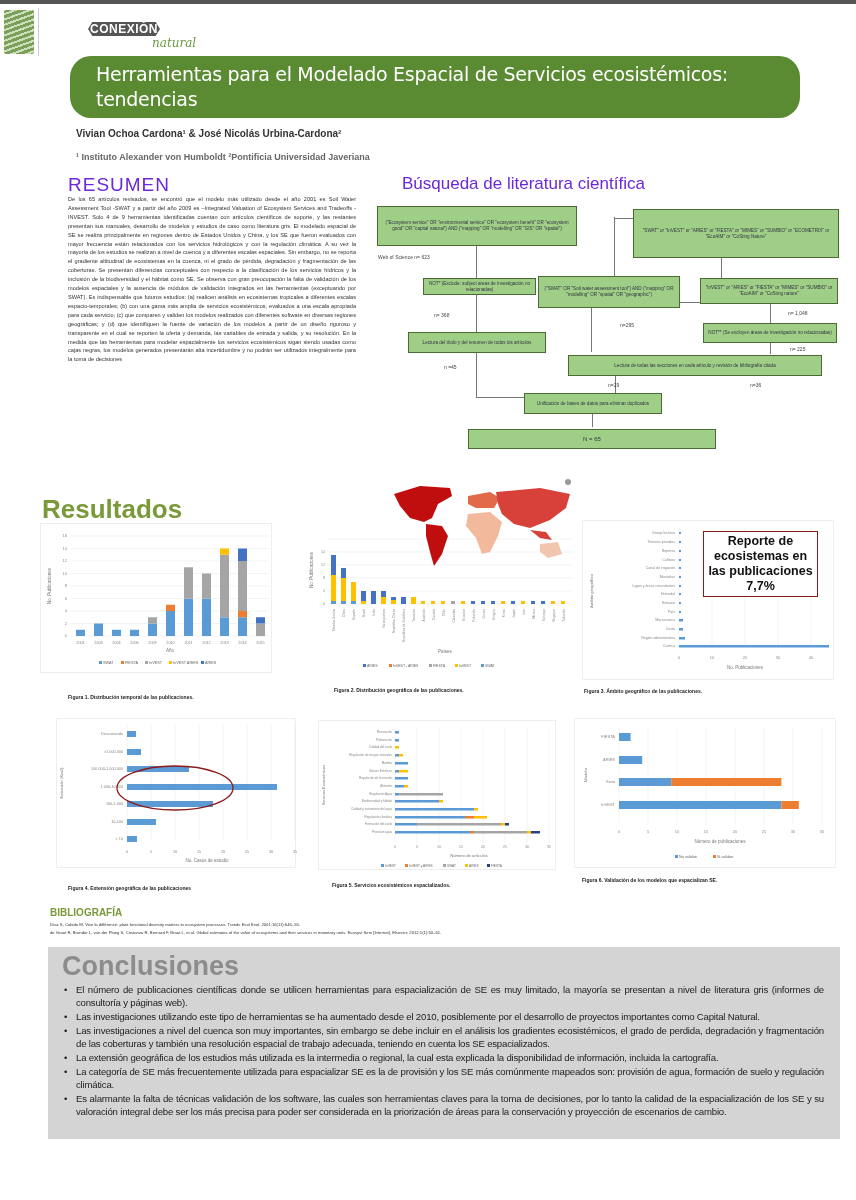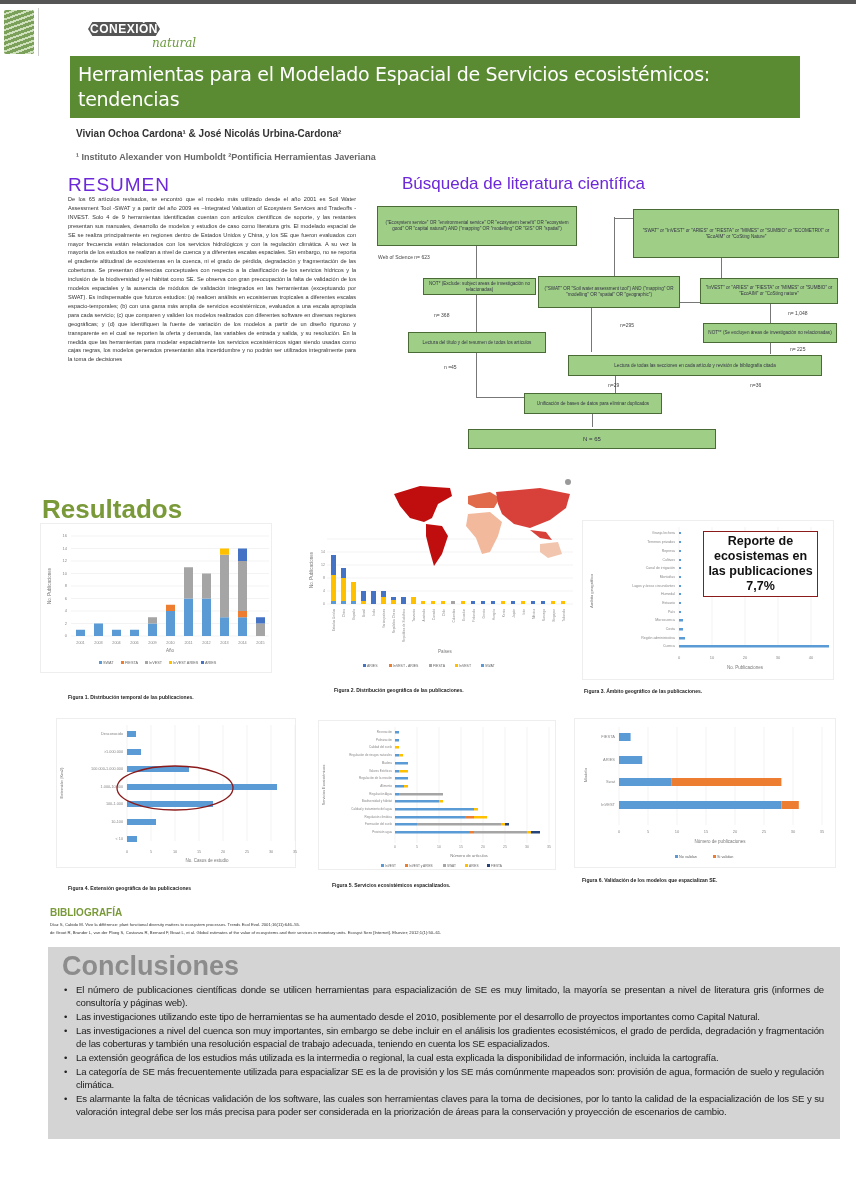--- a/index.html
+++ b/index.html
@@ -2,21 +2,21 @@
 <html><head>
 <meta charset="utf-8">
 <style>
   * { box-sizing: border-box; margin: 0; padding: 0; }
   body { width: 856px; height: 1200px; background: #fff; font-family: "Liberation Sans", sans-serif; color: #222; position: relative; overflow: hidden; }
   .topbar { position: absolute; left: 0; top: 0; width: 856px; height: 4px; background: #555; }
   .logo-left { position: absolute; left: 4px; top: 10px; width: 30px; height: 44px; background: repeating-linear-gradient(160deg, #7aa05a 0 3px, #cfe0bd 3px 5px); border-radius: 2px; }
   .logo-divider { position: absolute; left: 38px; top: 8px; width: 1px; height: 48px; background: #ccc; }
   .conexion { position: absolute; left: 88px; top: 22px; width: 72px; height: 14px; background: #555; color: #fff; font-size: 12px; font-weight: bold; text-align: center; line-height: 14px; letter-spacing: 0.5px; clip-path: polygon(6% 0,94% 0,100% 50%,94% 100%,6% 100%,0 50%); }
   .conexion-sub { position: absolute; left: 104px; top: 36px; width: 40px; font-size: 12px; color: #6c9a3f; font-style: italic; text-align: center; font-family: "DejaVu Serif", serif; margin-left: 48px; }
-  .title-box { position: absolute; left: 70px; top: 56px; width: 730px; height: 62px; background: #5a8a32; padding: 6px 8px; }
+  .title-box { position: absolute; left: 70px; top: 56px; width: 730px; height: 62px; background: #5a8a32; padding: 6px 26px; border-radius: 21px; }
   .title-box div { color: #fff; font-size: 19px; line-height: 25px; font-family: "DejaVu Sans", sans-serif; font-weight: normal; letter-spacing: -0.3px; }
   .authors { position: absolute; left: 76px; top: 128px; font-size: 10px; font-weight: bold; color: #333; }
   .affil { position: absolute; left: 76px; top: 152px; font-size: 9px; font-weight: bold; color: #666; }
   .sec-title { position: absolute; font-weight: normal; color: #6d28d9; }
   .resumen-title { left: 68px; top: 174px; font-size: 19px; letter-spacing: 1px; }
   .resumen-text { position: absolute; left: 68px; top: 195px; width: 288px; font-size: 5.6px; line-height: 8.9px; text-align: justify; color: #333; }
   .busq-title { left: 402px; top: 174px; font-size: 17px; }
   .fc-box { position: absolute; background: #9fcf86; border: 1.5px solid #4a6b35; font-size: 4.6px; line-height: 6px; text-align: center; color: #334; display: flex; align-items: center; justify-content: center; padding: 2px 4px; }
   .fc-line { position: absolute; background: #777; }
   .fc-label { position: absolute; font-size: 5px; color: #444; }
@@ -38,21 +38,21 @@
 <div class="topbar"></div>
 <div class="logo-left"></div>
 <div class="logo-divider"></div>
 <div class="conexion">CONEXIÓN</div>
 <div class="conexion-sub">natural</div>
 
 <div class="title-box">
   <div>Herramientas para el Modelado Espacial de Servicios ecosistémicos: tendencias</div>
 </div>
 <div class="authors">Vivian Ochoa Cardona¹ &amp; José Nicolás Urbina-Cardona²</div>
-<div class="affil">¹ Instituto Alexander von Humboldt ²Pontificia Herramientas Javeriana</div>
+<div class="affil">¹ Instituto Alexander von Humboldt ²Pontificia Universidad Javeriana</div>
 
 <div class="sec-title resumen-title">RESUMEN</div>
 <div class="resumen-text">De los 65 artículos revisados, se encontró que el modelo más utilizado desde el año 2001 es Soil Water Assessment Tool -SWAT y a partir del año 2009 es –Integrated Valuation of Ecosystem Services and Tradeoffs - INVEST. Solo 4 de 9 herramientas identificadas cuentan con artículos científicos de soporte, y las restantes presentan sus manuales, desarrollo de modelos y estudios de caso como literatura gris. El modelado espacial de SE se realiza principalmente en regiones dentro de Estados Unidos y China, y los SE que fueron evaluados con mayor frecuencia están relacionados con los servicios hidrológicos y con la regulación climática. A su vez la mayoría de los estudios se realizan a nivel de cuenca y a diferentes escalas espaciales. Sin embargo, no se reporta el gradiente altitudinal de ecosistemas en la cuenca, ni el grado de pérdida, degradación y fragmentación de las coberturas. Se presentan diferencias conceptuales con respecto a la clasificación de los servicios hídricos y la inclusión de la biodiversidad y el hábitat como SE. Se observa con gran preocupación la falta de validación de los modelos espaciales y la ausencia de módulos de validación integrados en las herramientas (exceptuando por SWAT). Es indispensable que futuros estudios: (a) realicen análisis en ecosistemas tropicales a diferentes escalas espacio-temporales; (b) con una gama más amplia de servicios ecosistémicos, evaluados a una escala apropiada para cada servicio; (c) que comparen y validen los modelos realizados con diferentes software en diversas regiones geográficas; y (d) que identifiquen la fuente de variación de los modelos a partir de un diseño riguroso y transparente en el cual se reporten la oferta y demanda, las variables de entrada y salida, y su resolución. En la medida que las herramientas para modelar espacialmente los servicios ecosistémicos sigan siendo usadas como cajas negras, los modelos generados presentarán alta incertidumbre y no podrán ser utilizados integralmente para la toma de decisiones</div>
 
 <div class="sec-title busq-title">Búsqueda de literatura científica</div>
 
 <div>
   <div class="fc-line" style="left:476px;top:237px;width:1px;height:160px;"></div>
   <div class="fc-line" style="left:476px;top:397px;width:52px;height:1px;"></div>
   <div class="fc-line" style="left:615px;top:362px;width:1px;height:36px;"></div>

